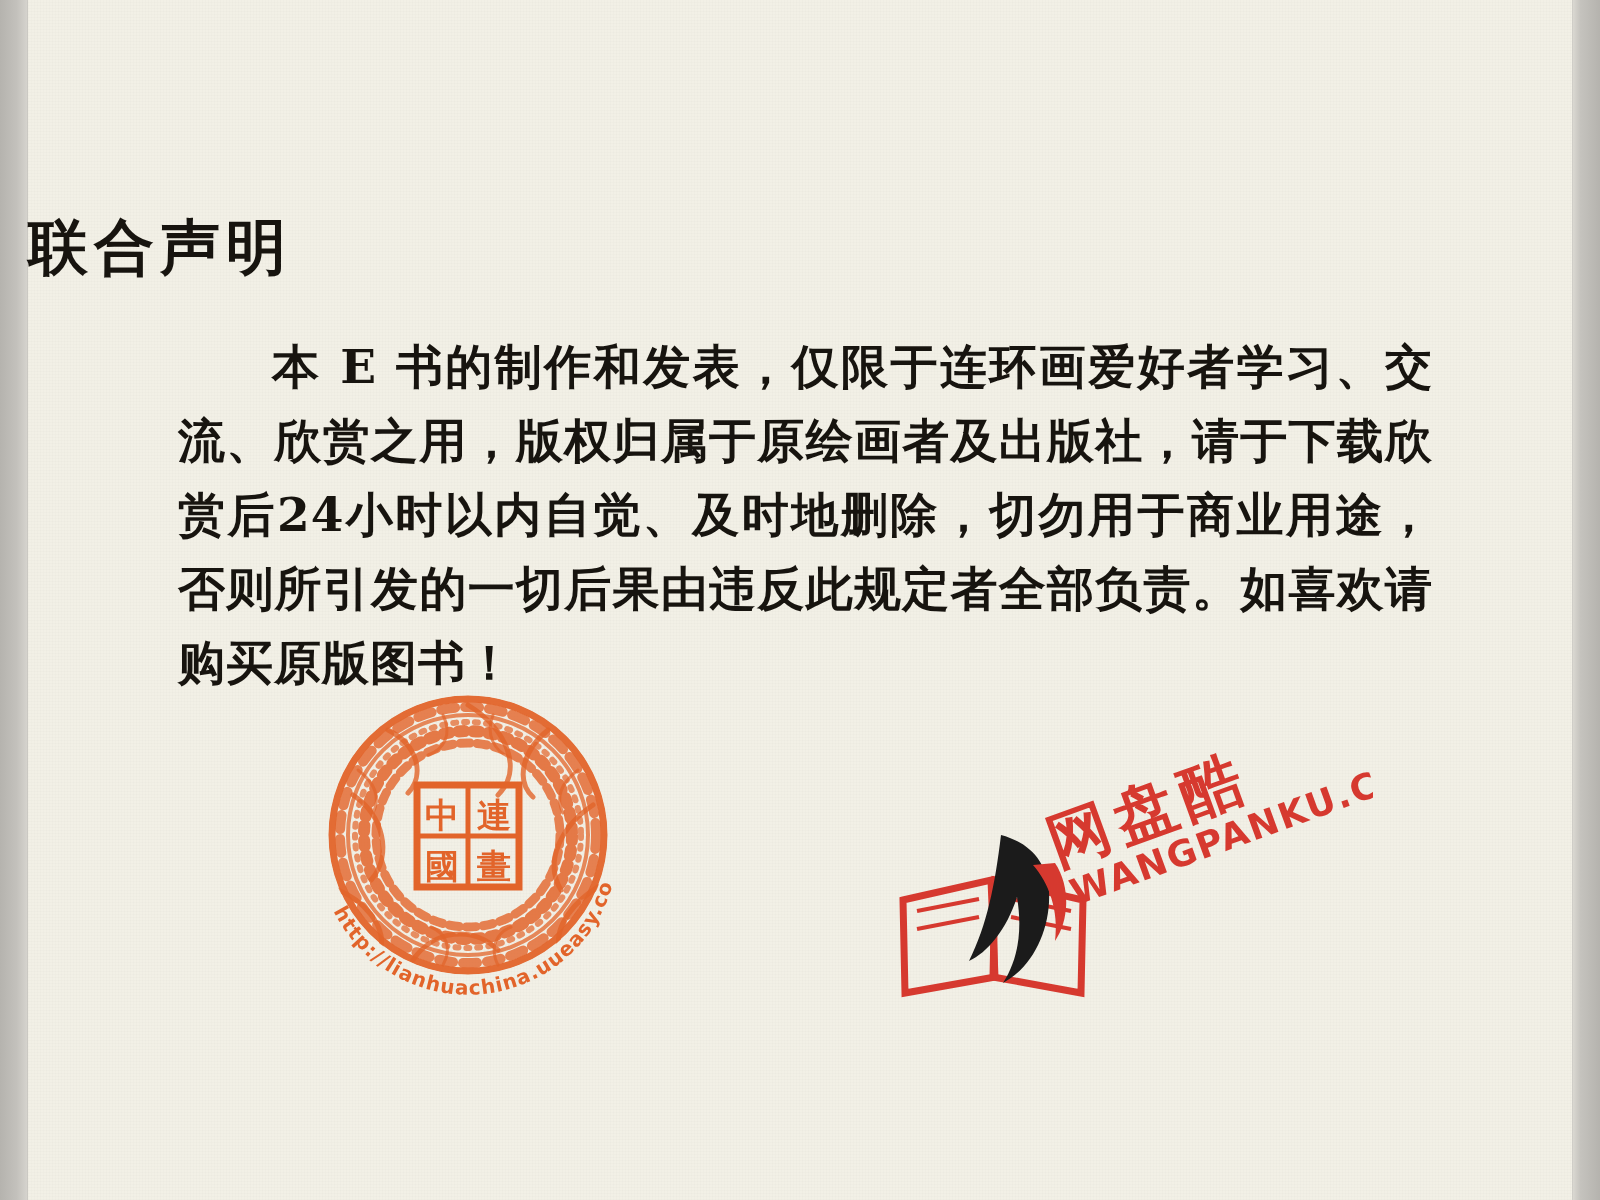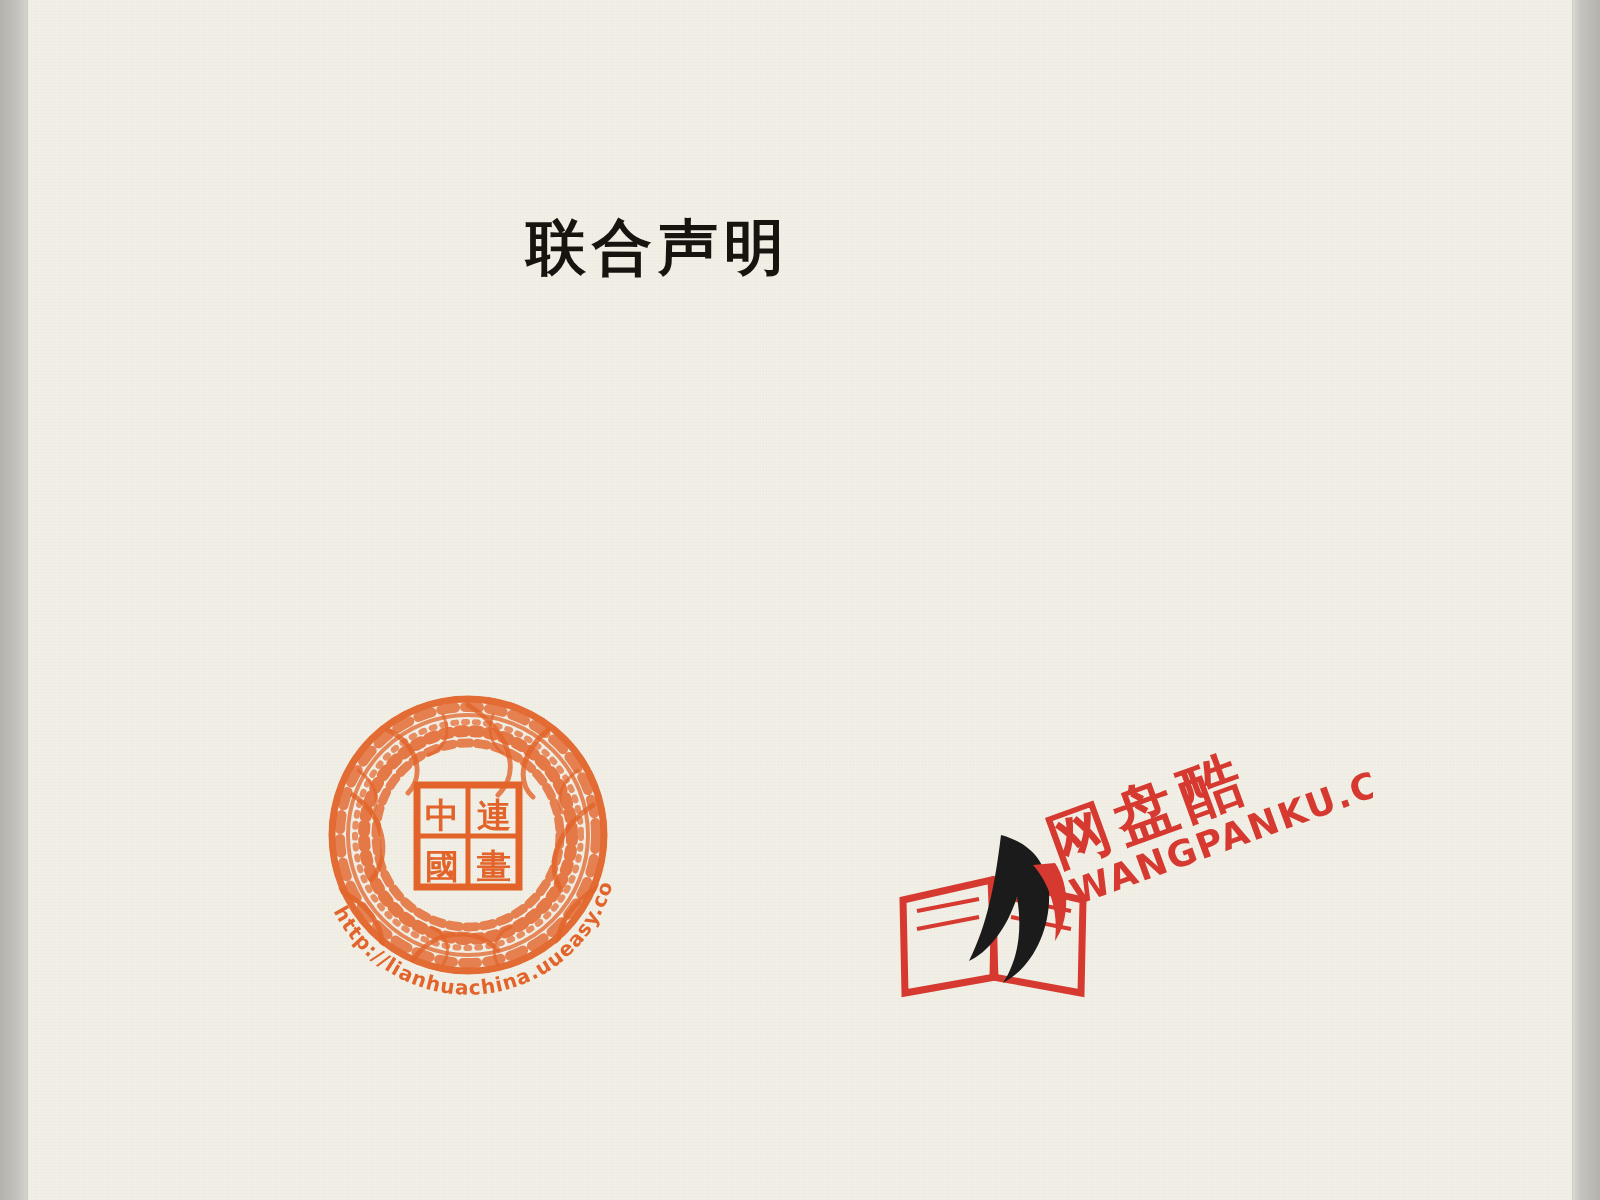--- a/index.html
+++ b/index.html
@@ -46,21 +46,20 @@
     top: 0;
     width: 28px;
     height: 1200px;
     background: linear-gradient(270deg, #b5b3ae 0%, #c5c3be 70%, #dddbd4 100%);
   }
   .title {
     position: absolute;
     top: 208px;
     left: 0;
     width: 1260px;
-    text-align: center;
     font-family: "DejaVu Serif", "Liberation Serif", serif;
     font-weight: bold;
     font-size: 60px;
     letter-spacing: 6px;
     color: #17140f;
   }
   .body-text {
     position: absolute;
     top: 330px;
     left: 150px;
@@ -99,20 +98,21 @@
 
 <div class="page">
 
   <div class="edge-left"></div>
   <div class="edge-right"></div>
 
   <div class="paper">
 
     <div class="title">联合声明</div>
 
+    <div class="body-text">本 E 书的制作和发表，仅限于连环画爱好者学习、交流、欣赏之用，版权归属于原绘画者及出版社，请于下载欣赏后24小时以内自觉、及时地删除，切勿用于商业用途，否则所引发的一切后果由违反此规定者全部负责。如喜欢请购买原版图书！</div>
 
     <div class="seal">
       <svg width="350" height="350" viewBox="0 0 350 350" aria-hidden="true">
         <defs>
           <path id="arcpath" d="M 32,215 A 150,150 0 0 0 318,215" fill="none"></path>
           <clipPath id="ringclip">
             <circle cx="175" cy="160" r="140"></circle>
           </clipPath>
         </defs>
 

